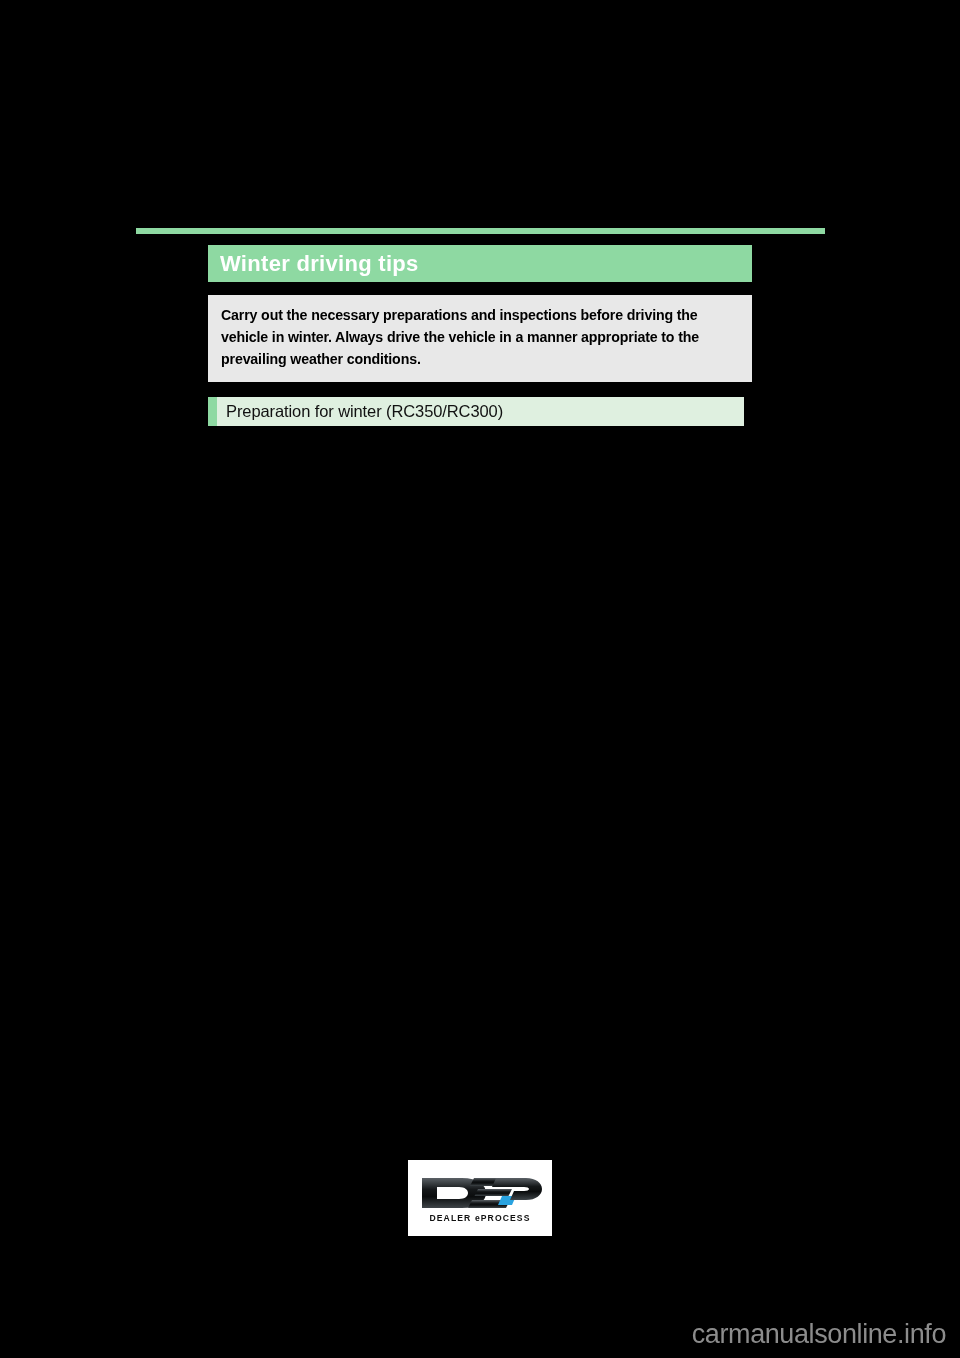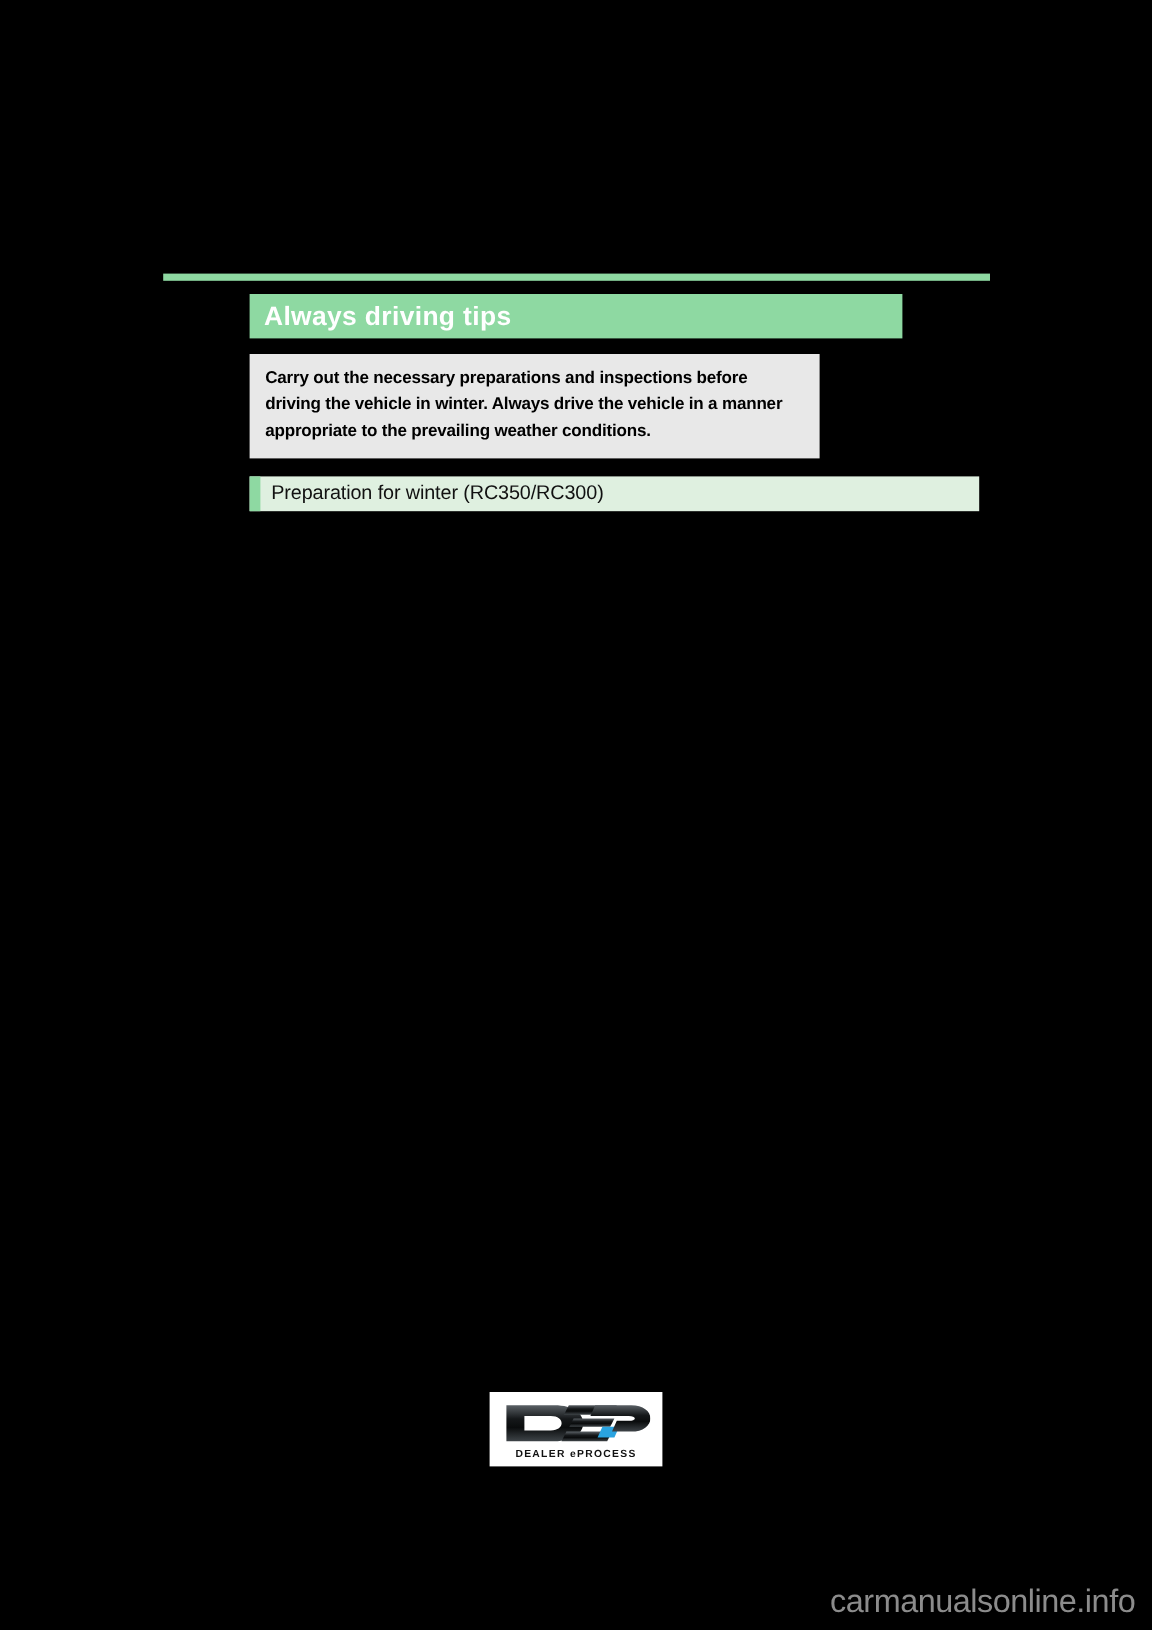--- a/index.html
+++ b/index.html
@@ -56,39 +56,39 @@
     font-size: 22px;
     font-weight: 700;
     letter-spacing: 0.3px;
     line-height: 1;
     font-family: "Liberation Sans", sans-serif;
   }
 
   
   .intro-box {
     box-sizing: border-box;
-    width: 475px;
+    width: 544px;
     margin-top: 13px;
     background: #e8e8e8;
     padding: 9px 13px 12px 13px;
   }
   .intro-box p {
     margin: 0;
     color: #000000;
     font-size: 14.2px;
     font-weight: 700;
     line-height: 1.55;
     letter-spacing: -0.15px;
     font-family: "Liberation Sans", sans-serif;
   }
 
   
   .subhead {
     box-sizing: border-box;
-    width: 608px;
+    width: 536px;
     height: 29px;
     background: #dff0e0;
     border-left: 9px solid #8ed9a2;
     display: flex;
     align-items: center;
     padding-left: 9px;
   }
   .subhead .subhead-text {
     color: #111111;
     font-size: 16.5px;
@@ -99,21 +99,21 @@
   }
   .gap-a { height: 15px; }
   .gap-b { height: 255px; }
 
   
   .logo-box {
     position: absolute;
     left: 408px;
     top: 1160px;
     width: 144px;
-    height: 62px;
+    height: 76px;
     background: #ffffff;
     display: flex;
     flex-direction: column;
     align-items: center;
     justify-content: center;
   }
   .logo-mark {
     display: block;
   }
   .logo-sub {
@@ -142,21 +142,21 @@
 </head>
 <body>
 
 <div class="page">
 
   <div class="top-rule"></div>
 
   <div class="content-col">
 
     <div class="title-banner">
-      <span class="title-text">Always driving tips</span>
+      <span class="title-text">Winter driving tips</span>
     </div>
 
     <div class="intro-box">
       <p>Carry out the necessary preparations and inspections before driving the vehicle in winter. Always drive the vehicle in a manner appropriate to the prevailing weather conditions.</p>
     </div>
 
     <div class="gap-a"></div>
 
     <div class="subhead">
       <span class="subhead-text">Preparation for winter (RC350/RC300)</span>

